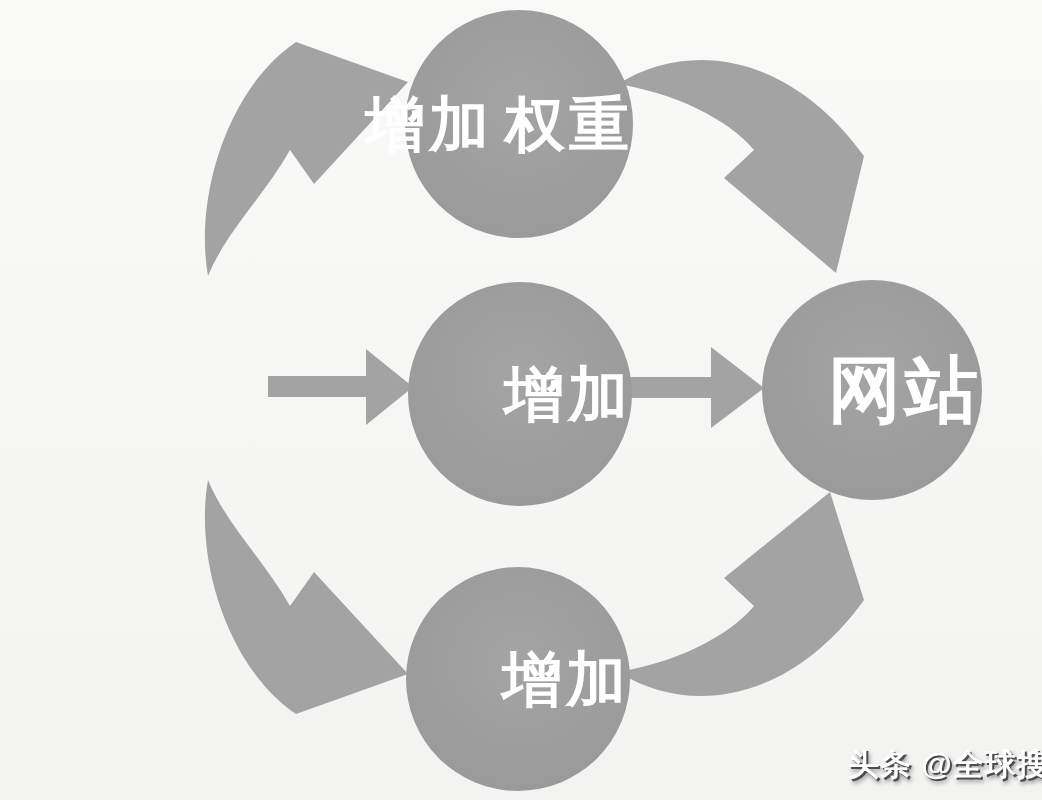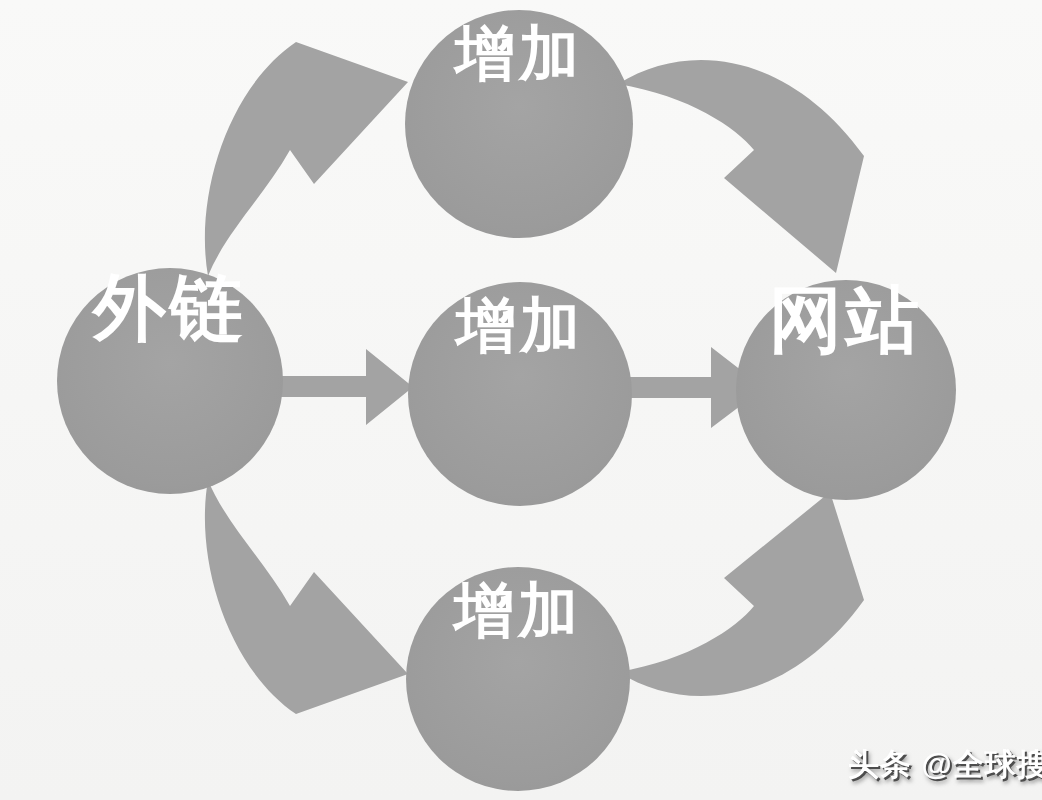--- a/index.html
+++ b/index.html
@@ -21,23 +21,23 @@
     width: 1042px;
     height: 800px;
     z-index: 1;
   }
   .node {
     position: absolute;
     z-index: 2;
     border-radius: 50%;
     background: radial-gradient(circle at 50% 42%, #a4a4a4 0%, var(--c-node, #9b9b9b) 70%, #949494 100%);
     display: flex;
-    flex-direction: column;
+    flex-direction: row;
     align-items: center;
-    justify-content: flex-start;
+    justify-content: flex-end;
     text-align: center;
     gap: 12px;
   }
   .node .line {
     color: var(--c-label, #ffffff);
     font-weight: 700;
     letter-spacing: 4px;
     white-space: nowrap;
   }
   .node-big .line {
@@ -45,21 +45,21 @@
     line-height: 1.1;
   }
   .node-small .line {
     font-size: 60px;
     line-height: 1.45;
   }
   .node-source { left: 57px;  top: 268px; width: 226px; height: 226px; }
   .node-top    { left: 405px; top: 10px;  width: 228px; height: 228px; }
   .node-middle { left: 408px; top: 282px; width: 224px; height: 224px; }
   .node-bottom { left: 406px; top: 567px; width: 224px; height: 224px; }
-  .node-target { left: 736px; top: 280px; width: 220px; height: 220px; }
+  .node-target { left: 762px; top: 280px; width: 220px; height: 220px; }
   .watermark {
     position: absolute;
     z-index: 3;
     left: 848px;
     top: 744px;
     font-size: 31px;
     font-weight: 700;
     letter-spacing: 1px;
     white-space: nowrap;
     color: var(--c-watermark, #ffffff);
@@ -80,26 +80,24 @@
 
     <path d="M 208,480 C 194,560 228,668 296,714 L 408,674 L 314,572 L 290,606 C 264,560 226,524 208,480 Z" fill="#a3a3a3"></path>
 
     <path d="M 618,84 C 692,38 792,56 864,156 L 836,273 L 724,178 L 754,150 C 736,128 690,96 618,84 Z" fill="#a3a3a3"></path>
 
     <path d="M 624,377 L 711,377 L 711,347 L 764,388 L 711,428 L 711,398 L 624,398 Z" fill="#a3a3a3"></path>
 
     <path d="M 618,672 C 692,718 792,700 864,600 L 830,492 L 724,578 L 754,606 C 736,628 690,660 618,672 Z" fill="#a3a3a3"></path>
   </svg>
 
-  <div class="node node-big node-source">
-    <div class="line">外链</div>
-  </div>
 
   <div class="node node-small node-top">
     <div class="line">增加</div>
+    <div class="line">权重</div>
   </div>
 
   <div class="node node-small node-middle">
     <div class="line">增加</div>
   </div>
 
   <div class="node node-small node-bottom">
     <div class="line">增加</div>
   </div>
 

